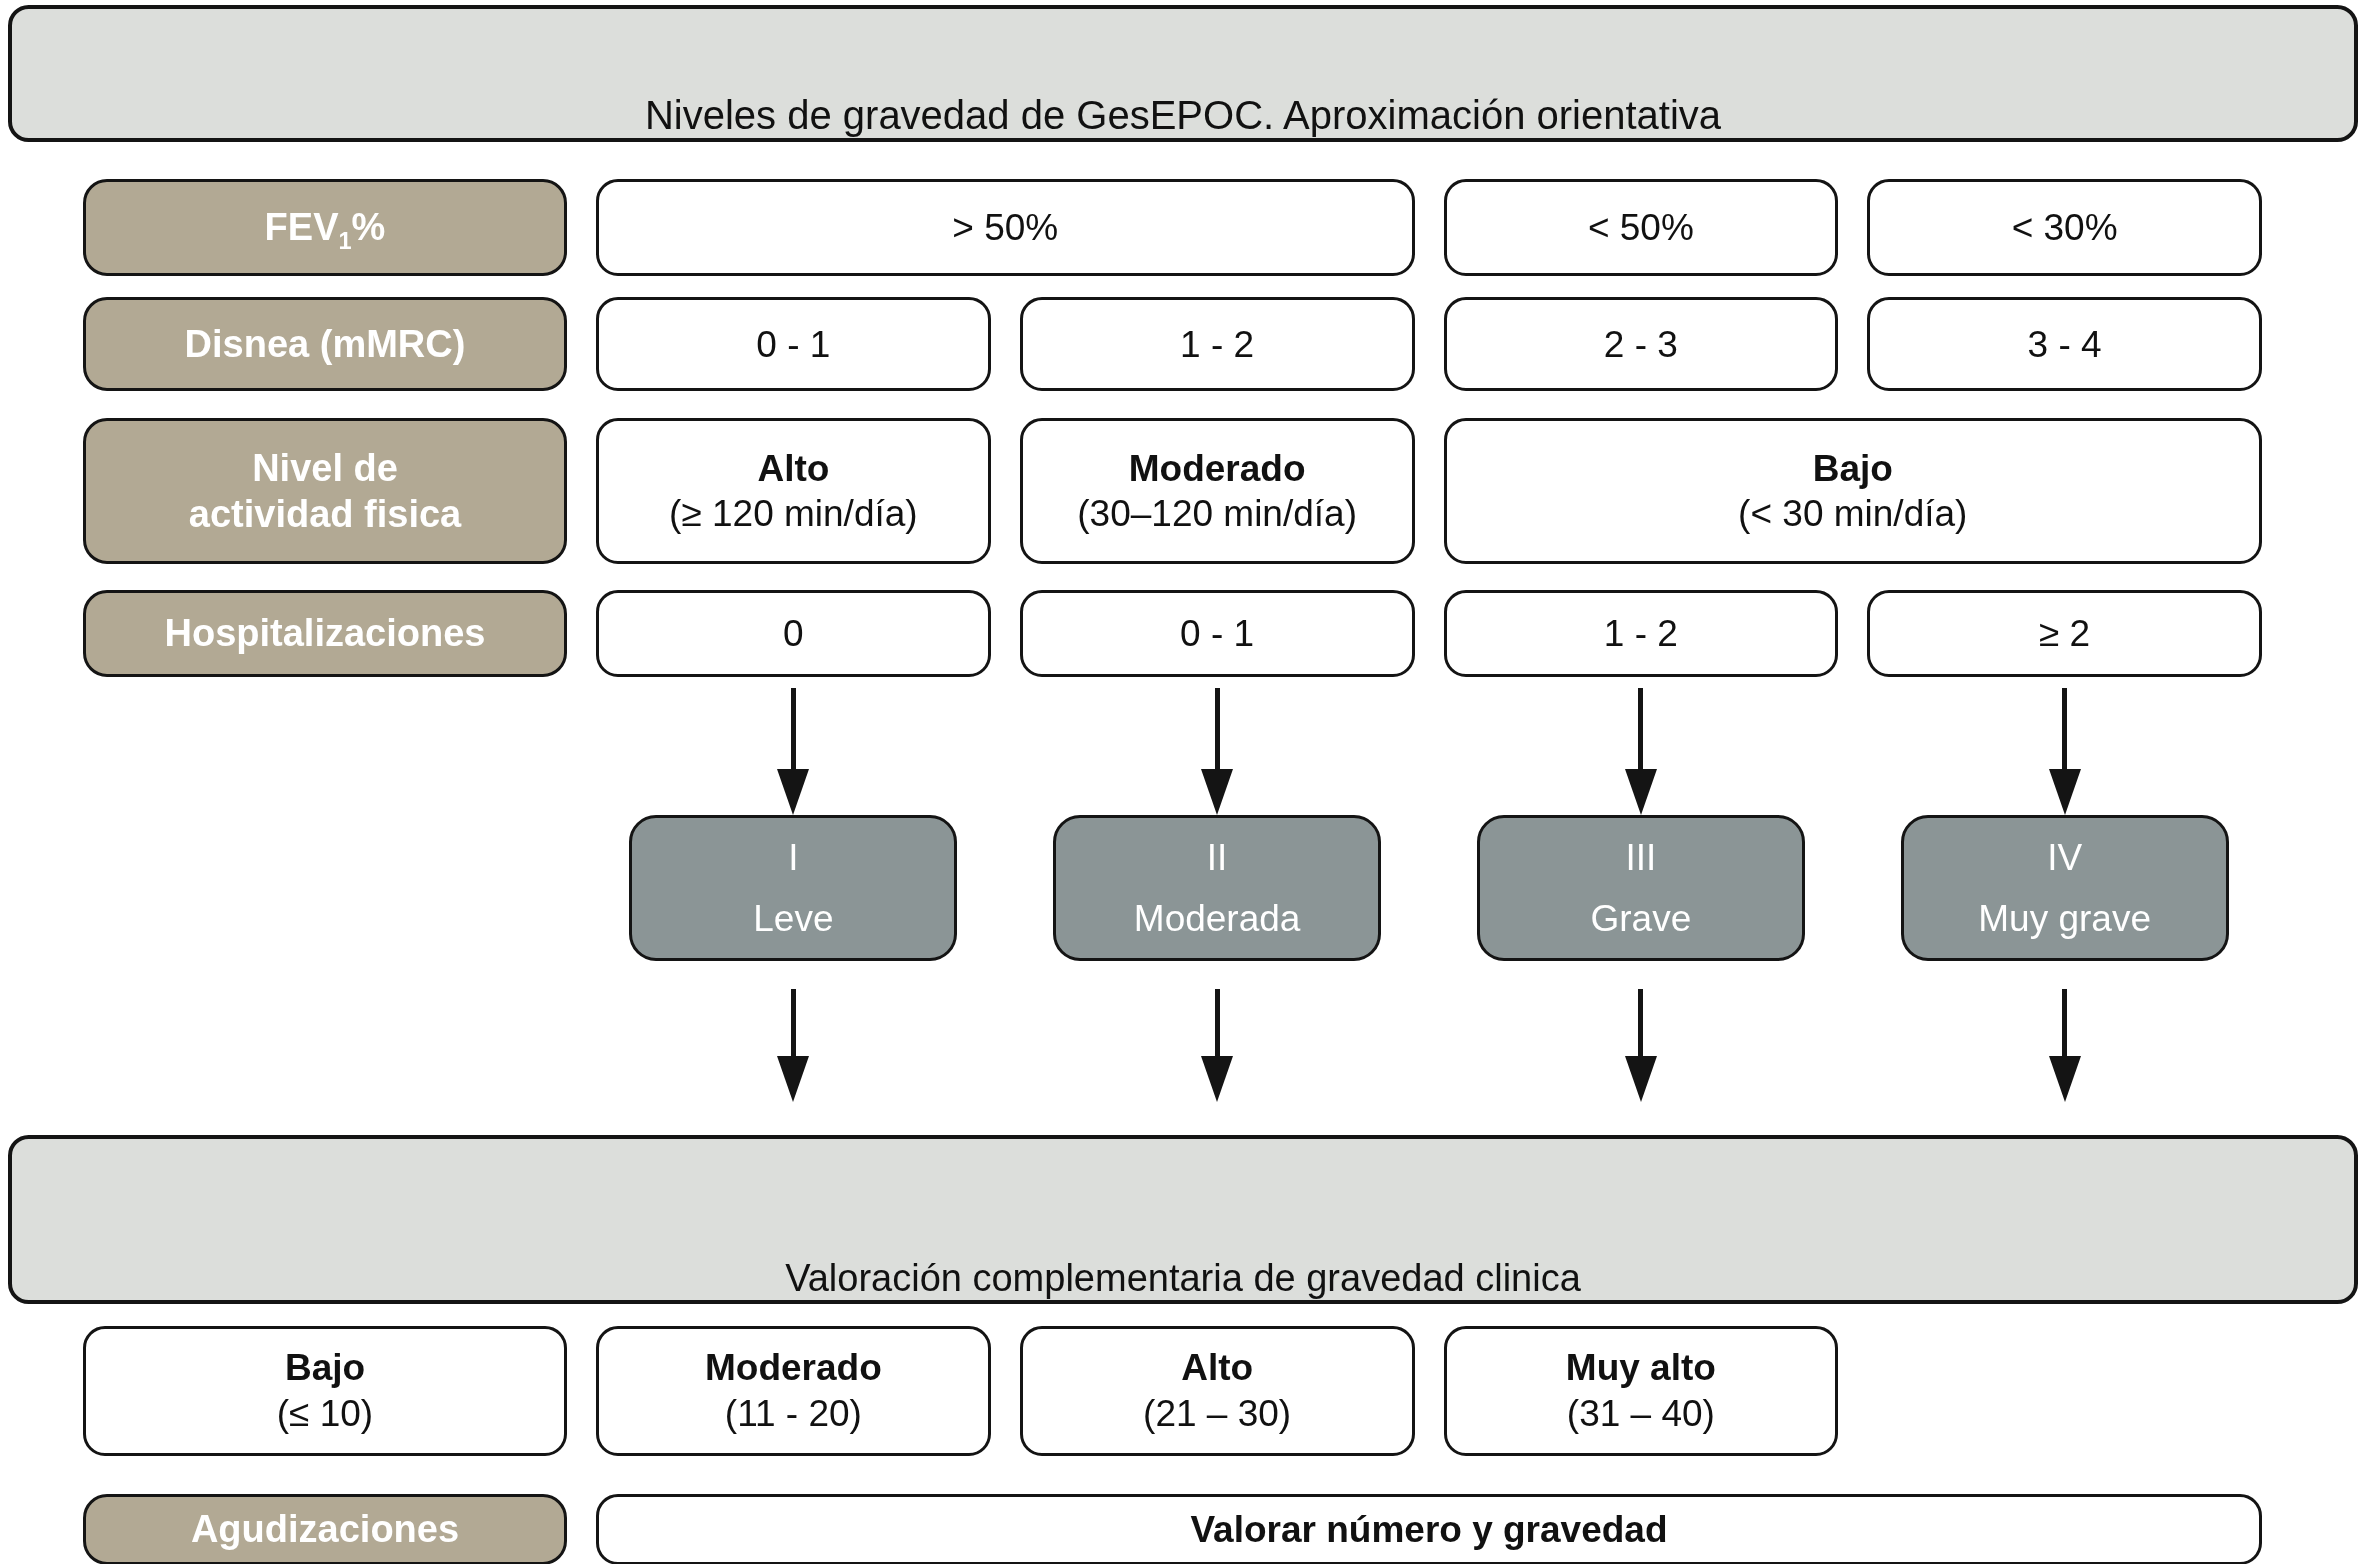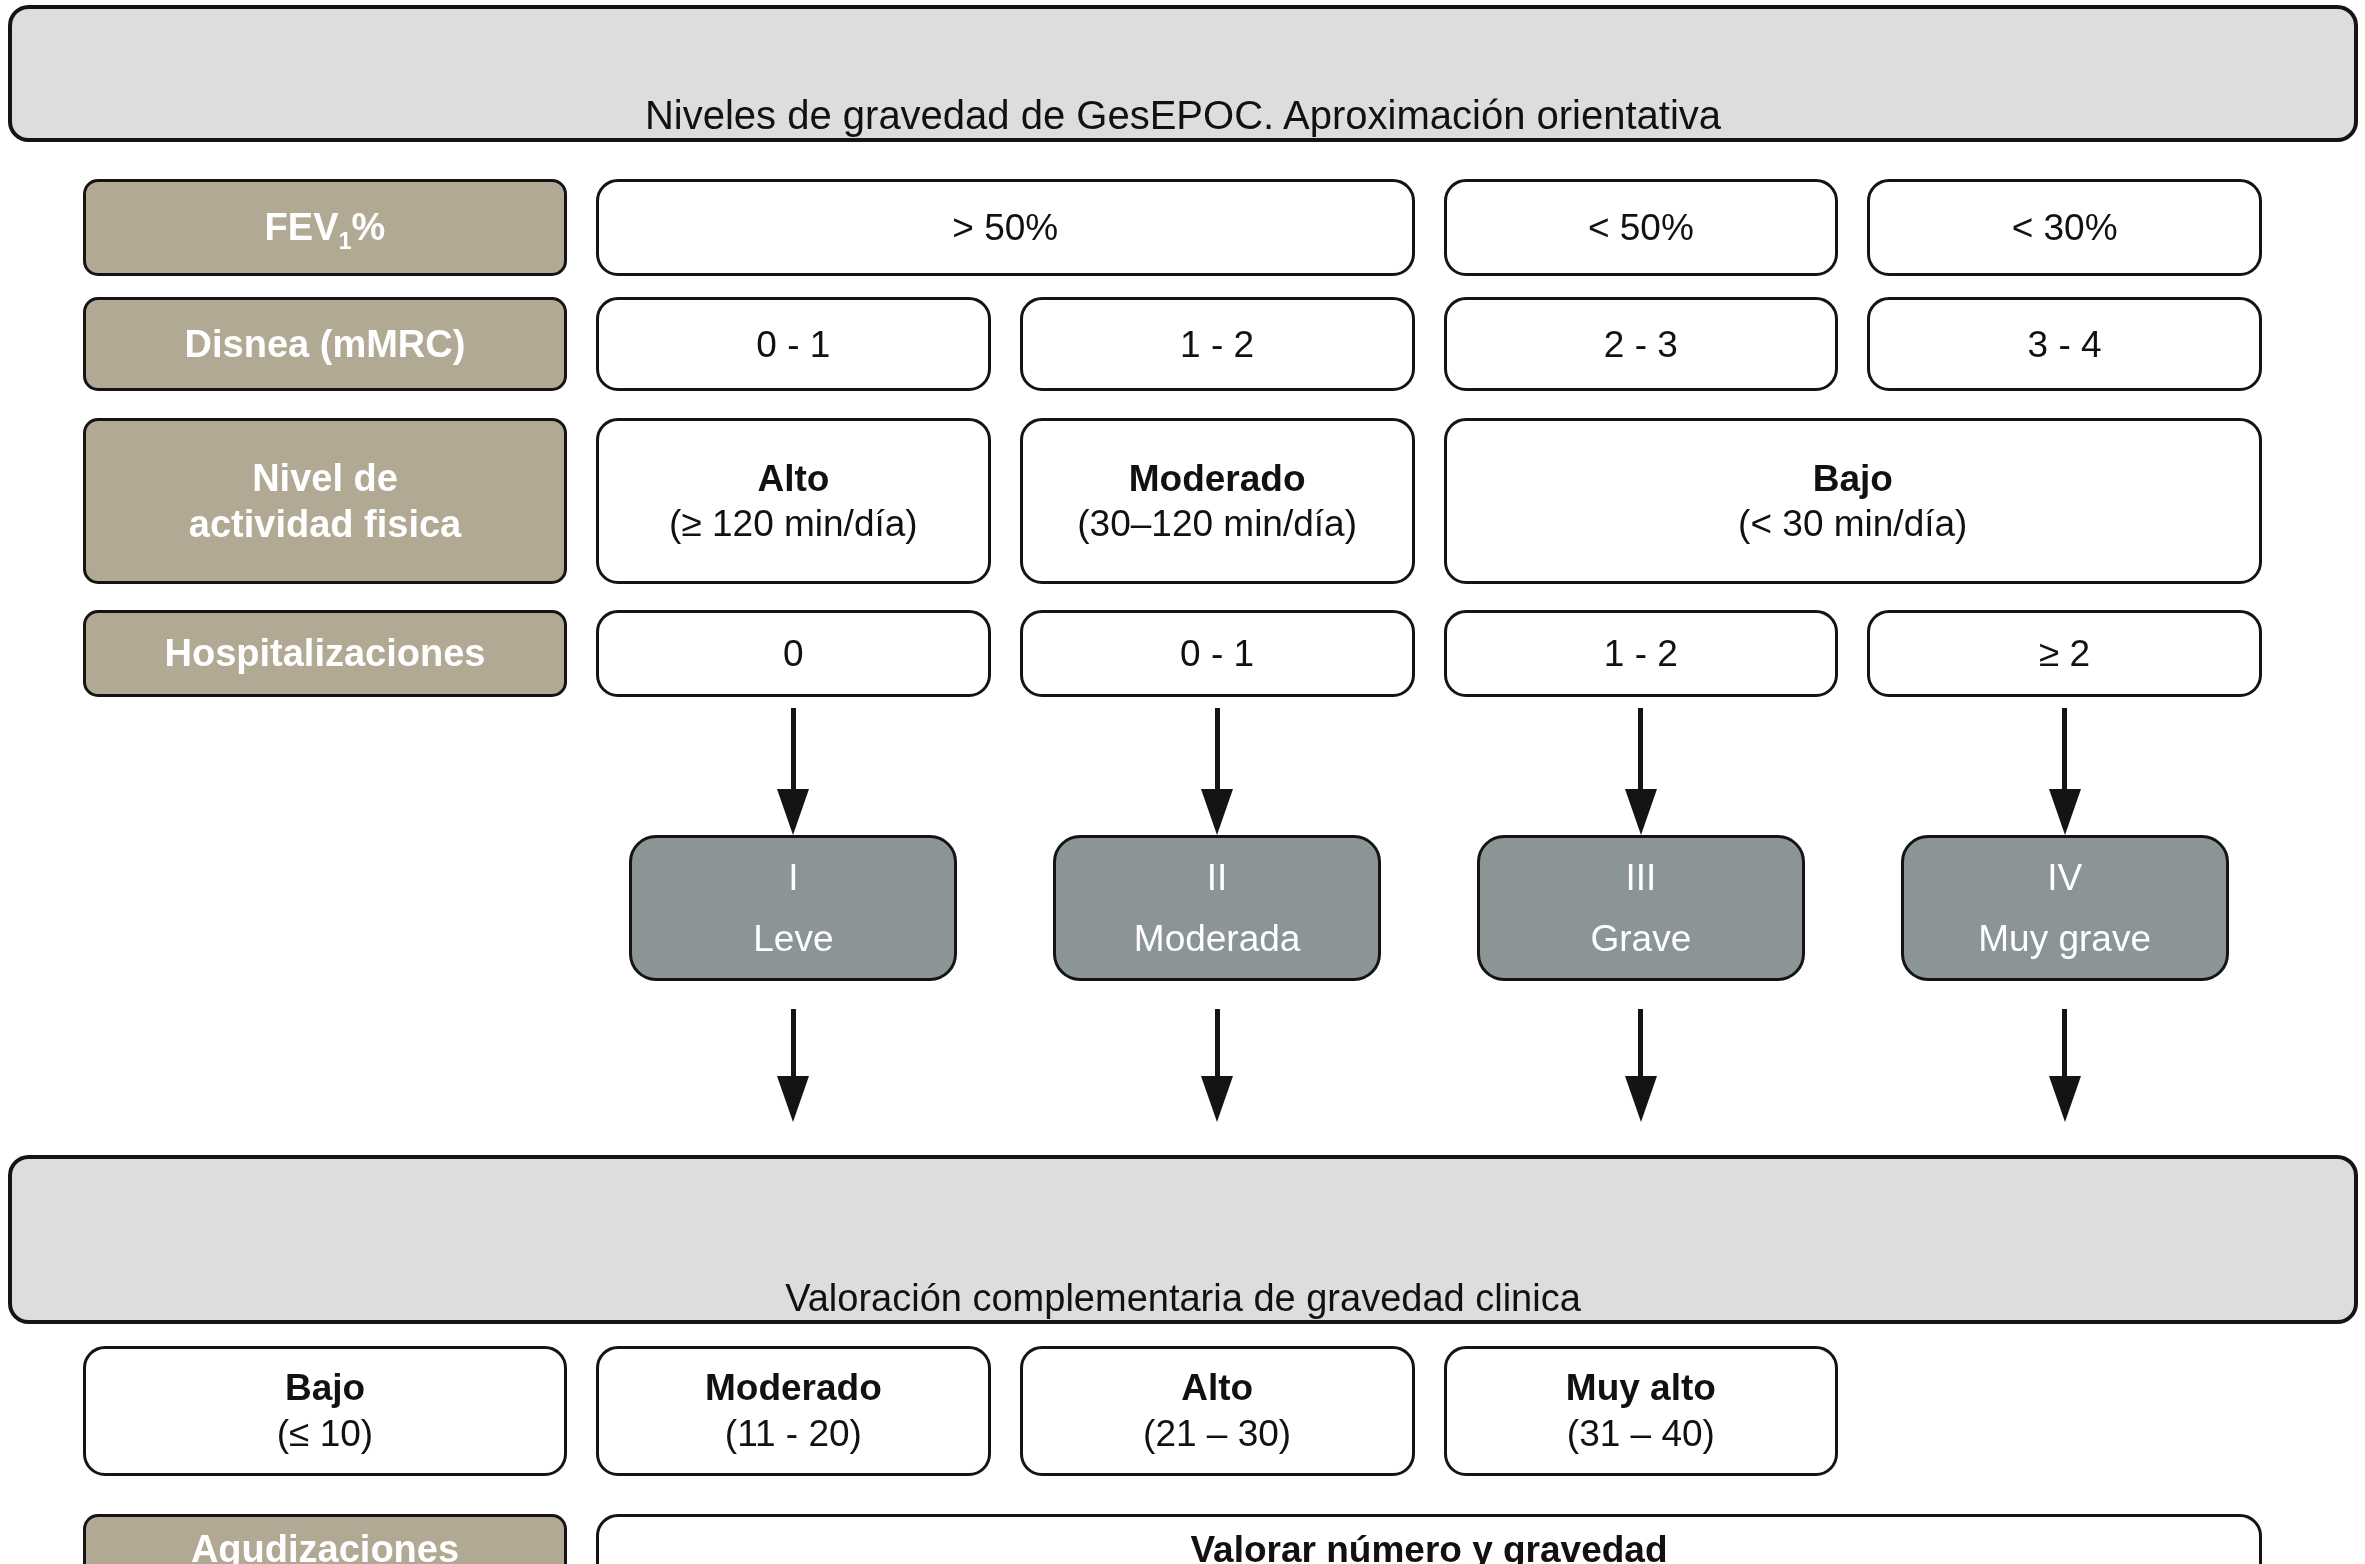--- a/index.html
+++ b/index.html
@@ -29,42 +29,42 @@
   
   .row{
     display:grid;
     grid-template-columns:484px repeat(4,1fr);
     column-gap:29px;
     padding:0 104px 0 83px;
     box-sizing:border-box;
   }
   .r-fev{height:97px;margin-top:37px;}
   .r-disnea{height:94px;margin-top:21.4px;}
-  .r-act{height:166px;margin-top:27px;}
+  .r-act{height:146px;margin-top:27px;}
   .r-hosp{height:87px;margin-top:25.4px;}
   .r-levels{height:146px;}
   .r-cat{height:130px;margin-top:22px;}
   .r-agud{height:71px;margin-top:38px;}
 
   .box{
     border:3.2px solid #141414;
     border-radius:22px;
     background:#ffffff;
     box-sizing:border-box;
     display:flex;flex-direction:column;align-items:center;justify-content:center;
     text-align:center;
     font-size:37px;
     line-height:1.22;
   }
   .label-box{
     background:#b2a994;
     color:#ffffff;
     font-weight:bold;
     font-size:38px;
-    border-radius:15px;
+    border-radius:24px;
   }
   .label-box sub{font-size:0.62em;line-height:0;}
   .span-2{grid-column:span 2;}
   .span-4{grid-column:span 4;}
   .bold-line{font-weight:bold;}
   .value-bold{font-weight:bold;}
 
   
   .arrow-zone{
     display:grid;

